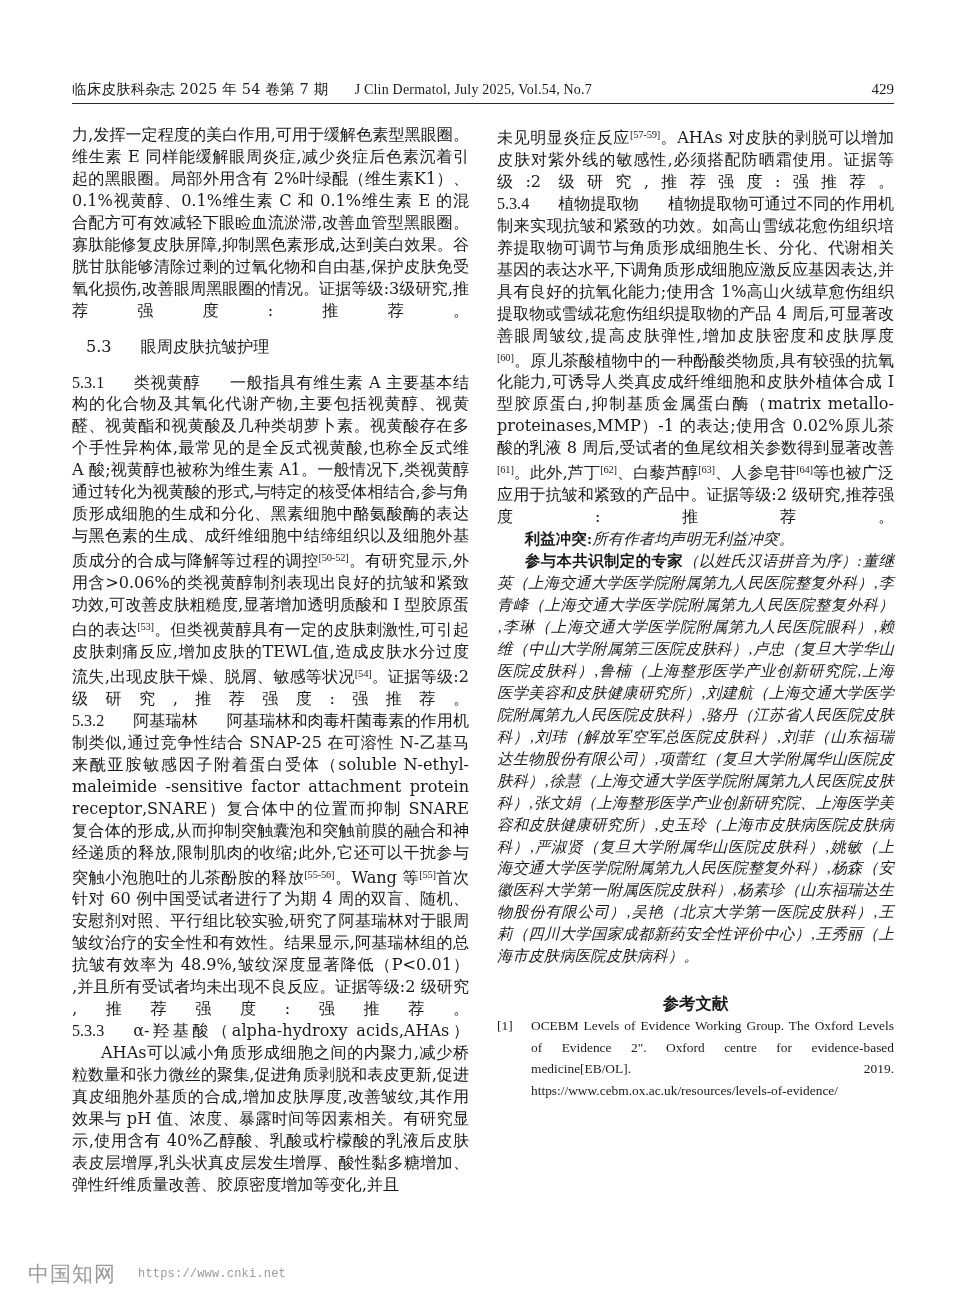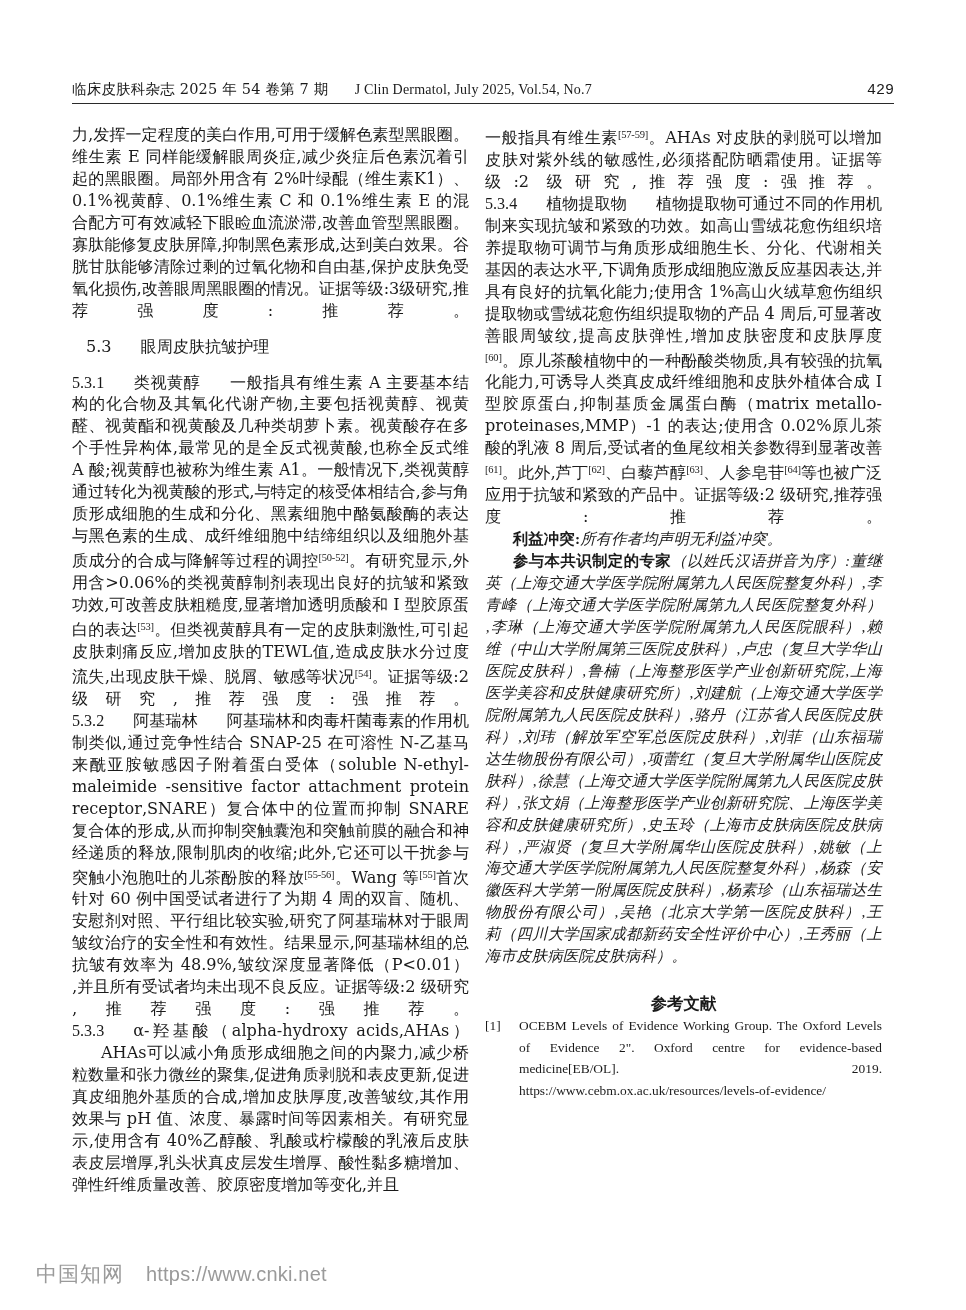--- a/index.html
+++ b/index.html
@@ -42,33 +42,33 @@
   }
   .runhead-left .cn {
     font-family: "DejaVu Serif", "Liberation Serif", serif;
     font-size: 14.5px;
   }
   .runhead-left .en {
     font-family: "Liberation Serif", serif;
     font-size: 14px;
   }
   .runhead-page {
-    font-family: Liberation Mono, monospace;
+    font-family: Liberation Serif, serif;
     font-size: 15px;
   }
 
   
   .cols {
     position: absolute;
     left: 72px;
     top: 124px;
     width: 822px;
     height: 1120px;
     display: flex;
-    gap: 16px;
+    gap: 28px;
   }
   .col {
     width: 397px;
     position: relative;
   }
 
   p.body {
     margin: 0;
     font-family: "DejaVu Serif", "Liberation Serif", serif;
     font-size: 16.1px;
@@ -142,30 +142,29 @@
 
   
   .watermark {
     position: absolute;
     left: 28px;
     bottom: 22px;
     display: flex;
     align-items: center;
     gap: 22px;
     color: #9a9a9a;
-    margin-left: 8px;
   }
   .wm-cn {
     font-family: "DejaVu Sans", "Liberation Sans", sans-serif;
     font-size: 21px;
     letter-spacing: 1px;
   }
   .wm-url {
-    font-family: Liberation Sans, sans-serif;
-    font-size: 20px;
+    font-family: Liberation Mono, monospace;
+    font-size: 12px;
     letter-spacing: 0.2px;
   }
   .sp2 { display: inline-block; width: 1.8em; }
 </style>
 </head>
 <body>
 
 <div class="page">
 
   <div class="runhead">
@@ -186,21 +185,21 @@
       <p class="body"><span class="en">5.3.1</span><span class="sp2"></span><span>类视黄醇</span><span class="sp2"></span><span>一般指具有维生素 A 主要基本结构的化合物及其氧化代谢产物‚主要包括视黄醇、视黄醛、视黄酯和视黄酸及几种类胡萝卜素。视黄酸存在多个手性异构体‚最常见的是全反式视黄酸‚也称全反式维 A 酸;视黄醇也被称为维生素 A1。一般情况下‚类视黄醇通过转化为视黄酸的形式‚与特定的核受体相结合‚参与角质形成细胞的生成和分化、黑素细胞中酪氨酸酶的表达与黑色素的生成、成纤维细胞中结缔组织以及细胞外基质成分的合成与降解等过程的调控</span><sup class="ref">[50-52]</sup><span>。有研究显示‚外用含&gt;0.06%的类视黄醇制剂表现出良好的抗皱和紧致功效‚可改善皮肤粗糙度‚显著增加透明质酸和 Ⅰ 型胶原蛋白的表达</span><sup class="ref">[53]</sup><span>。但类视黄醇具有一定的皮肤刺激性‚可引起皮肤刺痛反应‚增加皮肤的TEWL值‚造成皮肤水分过度流失‚出现皮肤干燥、脱屑、敏感等状况</span><sup class="ref">[54]</sup><span>。证据等级:2 级研究‚推荐强度:强推荐。</span></p>
 
       <p class="body"><span class="en">5.3.2</span><span class="sp2"></span><span>阿基瑞林</span><span class="sp2"></span><span>阿基瑞林和肉毒杆菌毒素的作用机制类似‚通过竞争性结合 SNAP-25 在可溶性 N-乙基马来酰亚胺敏感因子附着蛋白受体（soluble N-ethyl-maleimide -sensitive factor attachment protein receptor‚SNARE）复合体中的位置而抑制 SNARE 复合体的形成‚从而抑制突触囊泡和突触前膜的融合和神经递质的释放‚限制肌肉的收缩;此外‚它还可以干扰参与突触小泡胞吐的儿茶酚胺的释放</span><sup class="ref">[55-56]</sup><span>。Wang 等</span><sup class="ref">[55]</sup><span>首次针对 60 例中国受试者进行了为期 4 周的双盲、随机、安慰剂对照、平行组比较实验‚研究了阿基瑞林对于眼周皱纹治疗的安全性和有效性。结果显示‚阿基瑞林组的总抗皱有效率为 48.9%‚皱纹深度显著降低（P&lt;0.01）‚并且所有受试者均未出现不良反应。证据等级:2 级研究‚推荐强度:强推荐。</span></p>
 
       <p class="body lastleft"><span class="en">5.3.3</span><span class="sp2"></span><span>α-羟基酸（alpha-hydroxy acids‚AHAs）</span><span class="sp2"></span><span>AHAs可以减小角质形成细胞之间的内聚力‚减少桥粒数量和张力微丝的聚集‚促进角质剥脱和表皮更新‚促进真皮细胞外基质的合成‚增加皮肤厚度‚改善皱纹‚其作用效果与 pH 值、浓度、暴露时间等因素相关。有研究显示‚使用含有 40%乙醇酸、乳酸或柠檬酸的乳液后皮肤表皮层增厚‚乳头状真皮层发生增厚、酸性黏多糖增加、弹性纤维质量改善、胶原密度增加等变化‚并且</span></p>
 
     </div>
 
     <div class="col">
 
-      <p class="body"><span>一般指具有维生素</span><sup class="ref">[57-59]</sup><span>。AHAs 对皮肤的剥脱可以增加皮肤对紫外线的敏感性‚必须搭配防晒霜使用。证据等级:2 级研究‚推荐强度:强推荐。</span></p>
+      <p class="body"><span>未见明显炎症反应</span><sup class="ref">[57-59]</sup><span>。AHAs 对皮肤的剥脱可以增加皮肤对紫外线的敏感性‚必须搭配防晒霜使用。证据等级:2 级研究‚推荐强度:强推荐。</span></p>
 
       <p class="body"><span class="en">5.3.4</span><span class="sp2"></span><span>植物提取物</span><span class="sp2"></span><span>植物提取物可通过不同的作用机制来实现抗皱和紧致的功效。如高山雪绒花愈伤组织培养提取物可调节与角质形成细胞生长、分化、代谢相关基因的表达水平‚下调角质形成细胞应激反应基因表达‚并具有良好的抗氧化能力;使用含 1%高山火绒草愈伤组织提取物或雪绒花愈伤组织提取物的产品 4 周后‚可显著改善眼周皱纹‚提高皮肤弹性‚增加皮肤密度和皮肤厚度</span><sup class="ref">[60]</sup><span>。原儿茶酸植物中的一种酚酸类物质‚具有较强的抗氧化能力‚可诱导人类真皮成纤维细胞和皮肤外植体合成 Ⅰ 型胶原蛋白‚抑制基质金属蛋白酶（matrix metallo-proteinases‚MMP）-1 的表达;使用含 0.02%原儿茶酸的乳液 8 周后‚受试者的鱼尾纹相关参数得到显著改善</span><sup class="ref">[61]</sup><span>。此外‚芦丁</span><sup class="ref">[62]</sup><span>、白藜芦醇</span><sup class="ref">[63]</sup><span>、人参皂苷</span><sup class="ref">[64]</sup><span>等也被广泛应用于抗皱和紧致的产品中。证据等级:2 级研究‚推荐强度:推荐。</span></p>
 
 
       <p class="kai lastleft"><span class="sp2"></span><b>利益冲突:</b><span>所有作者均声明无利益冲突。</span></p>
 
       <p class="kai lastleft"><span class="sp2"></span><b>参与本共识制定的专家</b><span>（以姓氏汉语拼音为序）:</span><span>董继英（上海交通大学医学院附属第九人民医院整复外科）‚李青峰（上海交通大学医学院附属第九人民医院整复外科）‚李琳（上海交通大学医学院附属第九人民医院眼科）‚赖维（中山大学附属第三医院皮肤科）‚卢忠（复旦大学华山医院皮肤科）‚鲁楠（上海整形医学产业创新研究院‚上海医学美容和皮肤健康研究所）‚刘建航（上海交通大学医学院附属第九人民医院皮肤科）‚骆丹（江苏省人民医院皮肤科）‚刘玮（解放军空军总医院皮肤科）‚刘菲（山东福瑞达生物股份有限公司）‚项蕾红（复旦大学附属华山医院皮肤科）‚徐慧（上海交通大学医学院附属第九人民医院皮肤科）‚张文娟（上海整形医学产业创新研究院、上海医学美容和皮肤健康研究所）‚史玉玲（上海市皮肤病医院皮肤病科）‚严淑贤（复旦大学附属华山医院皮肤科）‚姚敏（上海交通大学医学院附属第九人民医院整复外科）‚杨森（安徽医科大学第一附属医院皮肤科）‚杨素珍（山东福瑞达生物股份有限公司）‚吴艳（北京大学第一医院皮肤科）‚王莉（四川大学国家成都新药安全性评价中心）‚王秀丽（上海市皮肤病医院皮肤病科）。</span></p>
 
       <p class="refs-title" style="margin-top:26px;">参考文献</p>
 

